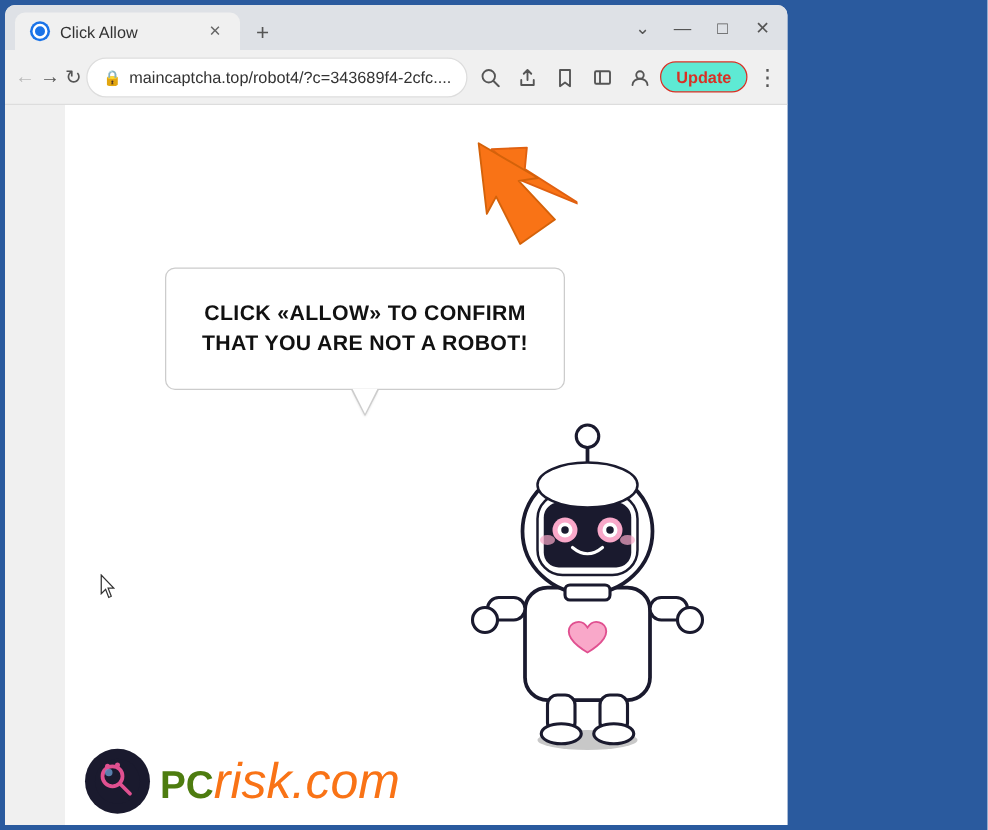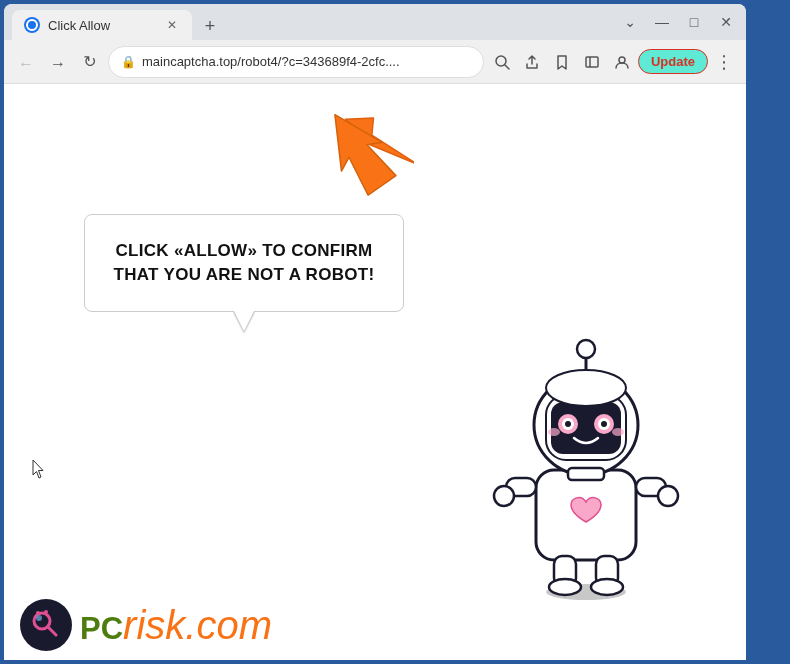--- a/index.html
+++ b/index.html
@@ -7,21 +7,21 @@
       width: 790px;
       height: 664px;
       background: #2a5a9e;
       font-family: Arial, sans-serif;
       overflow: hidden;
       position: relative;
     }
 
     
     .browser-window {
-      width: 742px;
+      width: 626px;
       height: 656px;
       margin: 4px;
       background: #f0f0f0;
       border-radius: 8px 8px 0 0;
       overflow: hidden;
       display: flex;
       flex-direction: column;
     }
 
     
@@ -191,20 +191,21 @@
       font-size: 18px;
       cursor: pointer;
     }
 
     
     .page-content {
       flex: 1;
       background: white;
       position: relative;
       overflow: hidden;
+      margin-left: 48px;
     }
 
     
     .arrow-pointer {
       position: absolute;
       top: 20px;
       left: 330px;
       width: 0;
       height: 0;
     }

